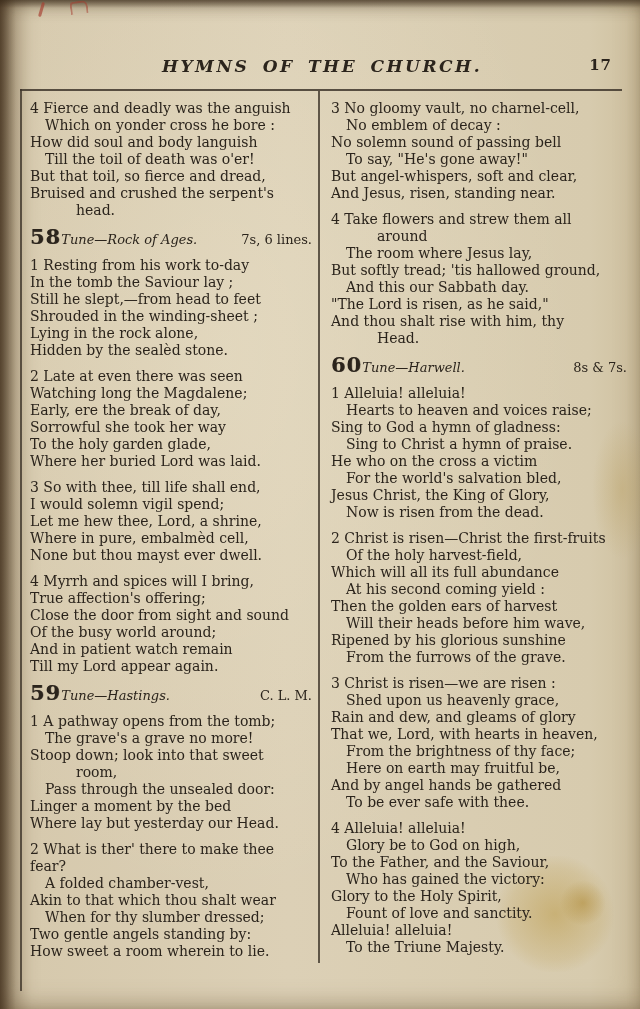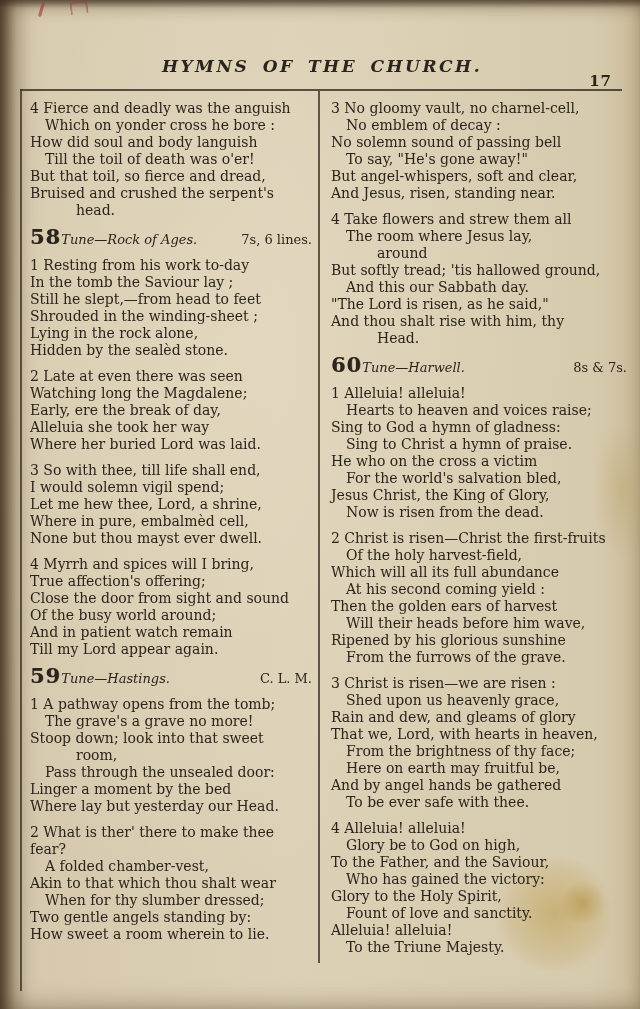--- a/index.html
+++ b/index.html
@@ -46,21 +46,21 @@
   .page-header{
     position:absolute;left:20px;right:16px;top:56px;height:26px;
     display:flex;align-items:baseline;
   }
   .header-title{
     flex:1;text-align:center;
     font-weight:bold;font-style:italic;
     font-size:17px;letter-spacing:2.5px;word-spacing:5px;
   }
   .page-number{
-    position:absolute;right:12px;top:16px;
+    position:absolute;right:12px;top:0;
     font-weight:bold;font-size:15px;letter-spacing:1px;
   }
   .rule-top{position:absolute;left:20px;width:602px;top:89px;height:2px;background:var(--rule);opacity:.85;}
   .rule-left{position:absolute;left:20px;top:89px;height:902px;width:2px;background:var(--rule);opacity:.8;}
   .rule-center{position:absolute;left:318px;top:91px;height:872px;width:1.5px;background:var(--rule);opacity:.8;}
 
   .columns{position:absolute;left:0;top:100px;right:0;bottom:0;padding-left:44px;}
   .column{position:absolute;top:0;font-size:14px;line-height:17px;}
   .column-left{left:30px;width:282px;}
   .column-right{left:331px;width:296px;}
@@ -124,21 +124,22 @@
           <div class="line indent-0">In the tomb the Saviour lay ;</div>
           <div class="line indent-0">Still he slept,—from head to feet</div>
           <div class="line indent-0">Shrouded in the winding-sheet ;</div>
           <div class="line indent-0">Lying in the rock alone,</div>
           <div class="line indent-0">Hidden by the sealèd stone.</div>
         </div>
         <div class="stanza">
           <div class="line indent-0">2 Late at even there was seen</div>
           <div class="line indent-0">Watching long the Magdalene;</div>
           <div class="line indent-0">Early, ere the break of day,</div>
-          <div class="line indent-0">Alleluia she took her way</div>
+          <div class="line indent-0">Sorrowful she took her way</div>
+          <div class="line indent-0">To the holy garden glade,</div>
           <div class="line indent-0">Where her buried Lord was laid.</div>
         </div>
         <div class="stanza">
           <div class="line indent-0">3 So with thee, till life shall end,</div>
           <div class="line indent-0">I would solemn vigil spend;</div>
           <div class="line indent-0">Let me hew thee, Lord, a shrine,</div>
           <div class="line indent-0">Where in pure, embalmèd cell,</div>
           <div class="line indent-0">None but thou mayst ever dwell.</div>
         </div>
         <div class="stanza">
@@ -176,22 +177,22 @@
         <div class="stanza">
           <div class="line indent-0">3 No gloomy vault, no charnel-cell,</div>
           <div class="line indent-1">No emblem of decay :</div>
           <div class="line indent-0">No solemn sound of passing bell</div>
           <div class="line indent-1">To say, "He's gone away!"</div>
           <div class="line indent-0">But angel-whispers, soft and clear,</div>
           <div class="line indent-0">And Jesus, risen, standing near.</div>
         </div>
         <div class="stanza">
           <div class="line indent-0">4 Take flowers and strew them all</div>
+          <div class="line indent-2">around</div>
           <div class="line indent-1">The room where Jesus lay,</div>
-          <div class="line indent-2">around</div>
           <div class="line indent-0">But softly tread; 'tis hallowed ground,</div>
           <div class="line indent-1">And this our Sabbath day.</div>
           <div class="line indent-0">"The Lord is risen, as he said,"</div>
           <div class="line indent-0">And thou shalt rise with him, thy</div>
           <div class="line indent-2">Head.</div>
         </div>
         <div class="hymn-heading">
           <span class="hymn-number">60</span>
           <span class="hymn-tune">Tune—Harwell.</span>
           <span class="hymn-meter">8s &amp; 7s.</span>

